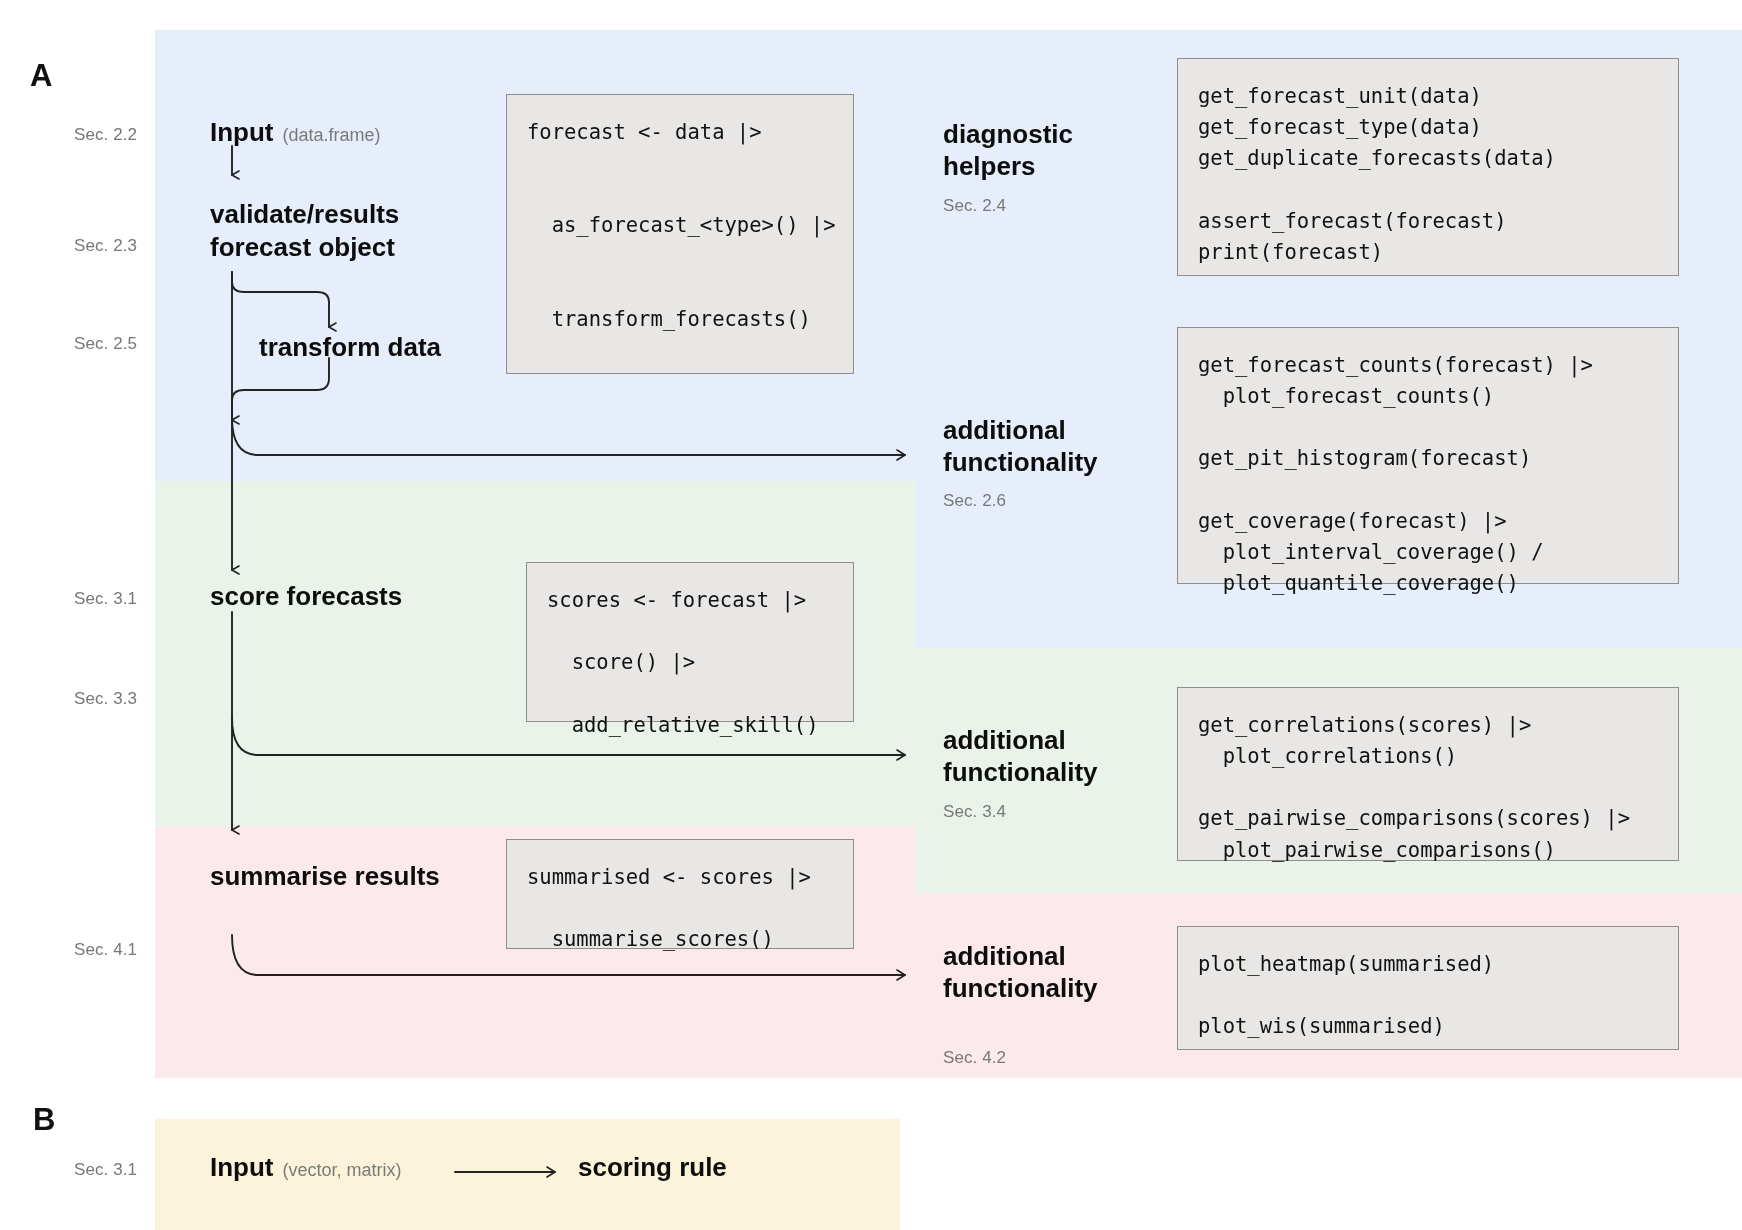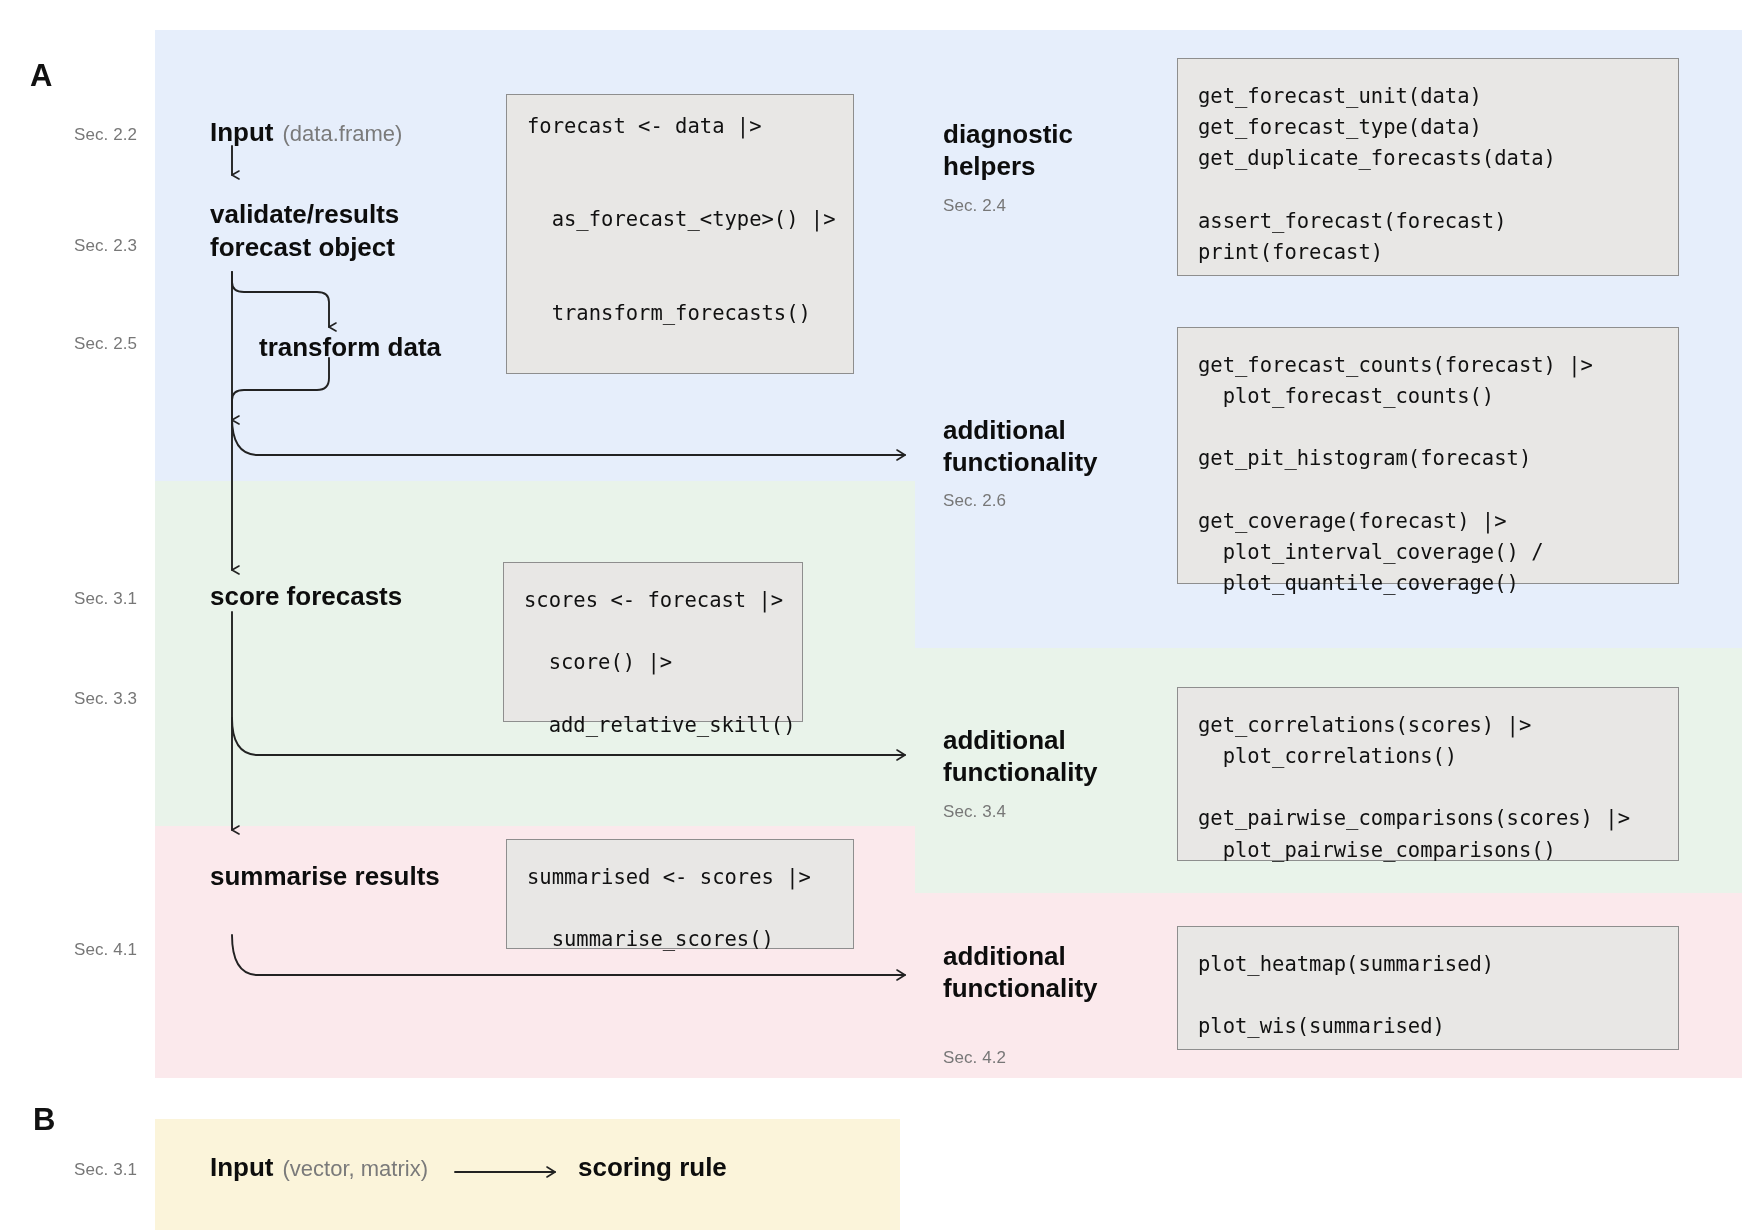--- a/index.html
+++ b/index.html
@@ -21,21 +21,21 @@
   .panel-letter{position:absolute;font-weight:bold;font-size:31px;color:#111;}
   #panel-letter-a{left:30px;top:58px;}
   #panel-letter-b{left:33px;top:1102px;}
 
   
   .sec-label{position:absolute;font-size:17px;color:#777;letter-spacing:.1px;}
 
   
   .node{position:absolute;font-weight:bold;color:#0d0d0d;font-size:26px;line-height:1.23;}
   .node.two-line{line-height:1.25;}
-  .node-sub{font-weight:normal;font-size:22px;color:#7a7a7a;padding-left:9px;}
+  .node-sub{font-weight:normal;font-size:18px;color:#7a7a7a;padding-left:9px;}
 
   
   .codebox{position:absolute;background:#e8e7e5;border:1px solid #8e8e8e;
            box-sizing:border-box;
            font-family:"DejaVu Sans Mono", monospace;
            font-size:20.5px;line-height:1.52;color:#111;
            white-space:pre;}
 
   
   #arrow-layer{position:absolute;left:0;top:0;width:1742px;height:1230px;
@@ -129,21 +129,21 @@
   <div>functionality</div>
 </div>
 <div class="sec-label" style="left:943px;top:802px;">Sec. 3.4</div>
 
 <div class="branch-title" style="left:943px;top:941px;">
   <div>additional</div>
   <div>functionality</div>
 </div>
 <div class="sec-label" style="left:943px;top:1048px;text-align:right;">Sec. 4.2</div>
 
-<div class="codebox" style="left:506px;top:94px;width:348px;height:280px;padding:16px 0 0 20px;">forecast &lt;- data |&gt;
+<div class="codebox" style="left:506px;top:94px;width:348px;height:280px;padding:22px 0 0 20px;">forecast &lt;- data |&gt;
 
 
   as_forecast_&lt;type&gt;() |&gt;
 
 
   transform_forecasts()</div>
 
 <div class="codebox" style="left:1177px;top:58px;width:502px;height:218px;padding:22px 12px 0 20px;">get_forecast_unit(data)
 get_forecast_type(data)
 get_duplicate_forecasts(data)
@@ -153,21 +153,21 @@
 
 <div class="codebox" style="left:1177px;top:327px;width:502px;height:257px;padding:22px 0 0 20px;">get_forecast_counts(forecast) |&gt;
   plot_forecast_counts()
 
 get_pit_histogram(forecast)
 
 get_coverage(forecast) |&gt;
   plot_interval_coverage() /
   plot_quantile_coverage()</div>
 
-<div class="codebox" style="left:503px;top:562px;width:300px;height:160px;padding:22px 0 0 20px;">scores &lt;- forecast |&gt;
+<div class="codebox" style="left:526px;top:562px;width:328px;height:160px;padding:22px 0 0 20px;">scores &lt;- forecast |&gt;
 
   score() |&gt;
 
   add_relative_skill()</div>
 
 <div class="codebox" style="left:1177px;top:687px;width:502px;height:174px;padding:22px 8px 0 20px;">get_correlations(scores) |&gt;
   plot_correlations()
 
 get_pairwise_comparisons(scores) |&gt;
   plot_pairwise_comparisons()</div>

